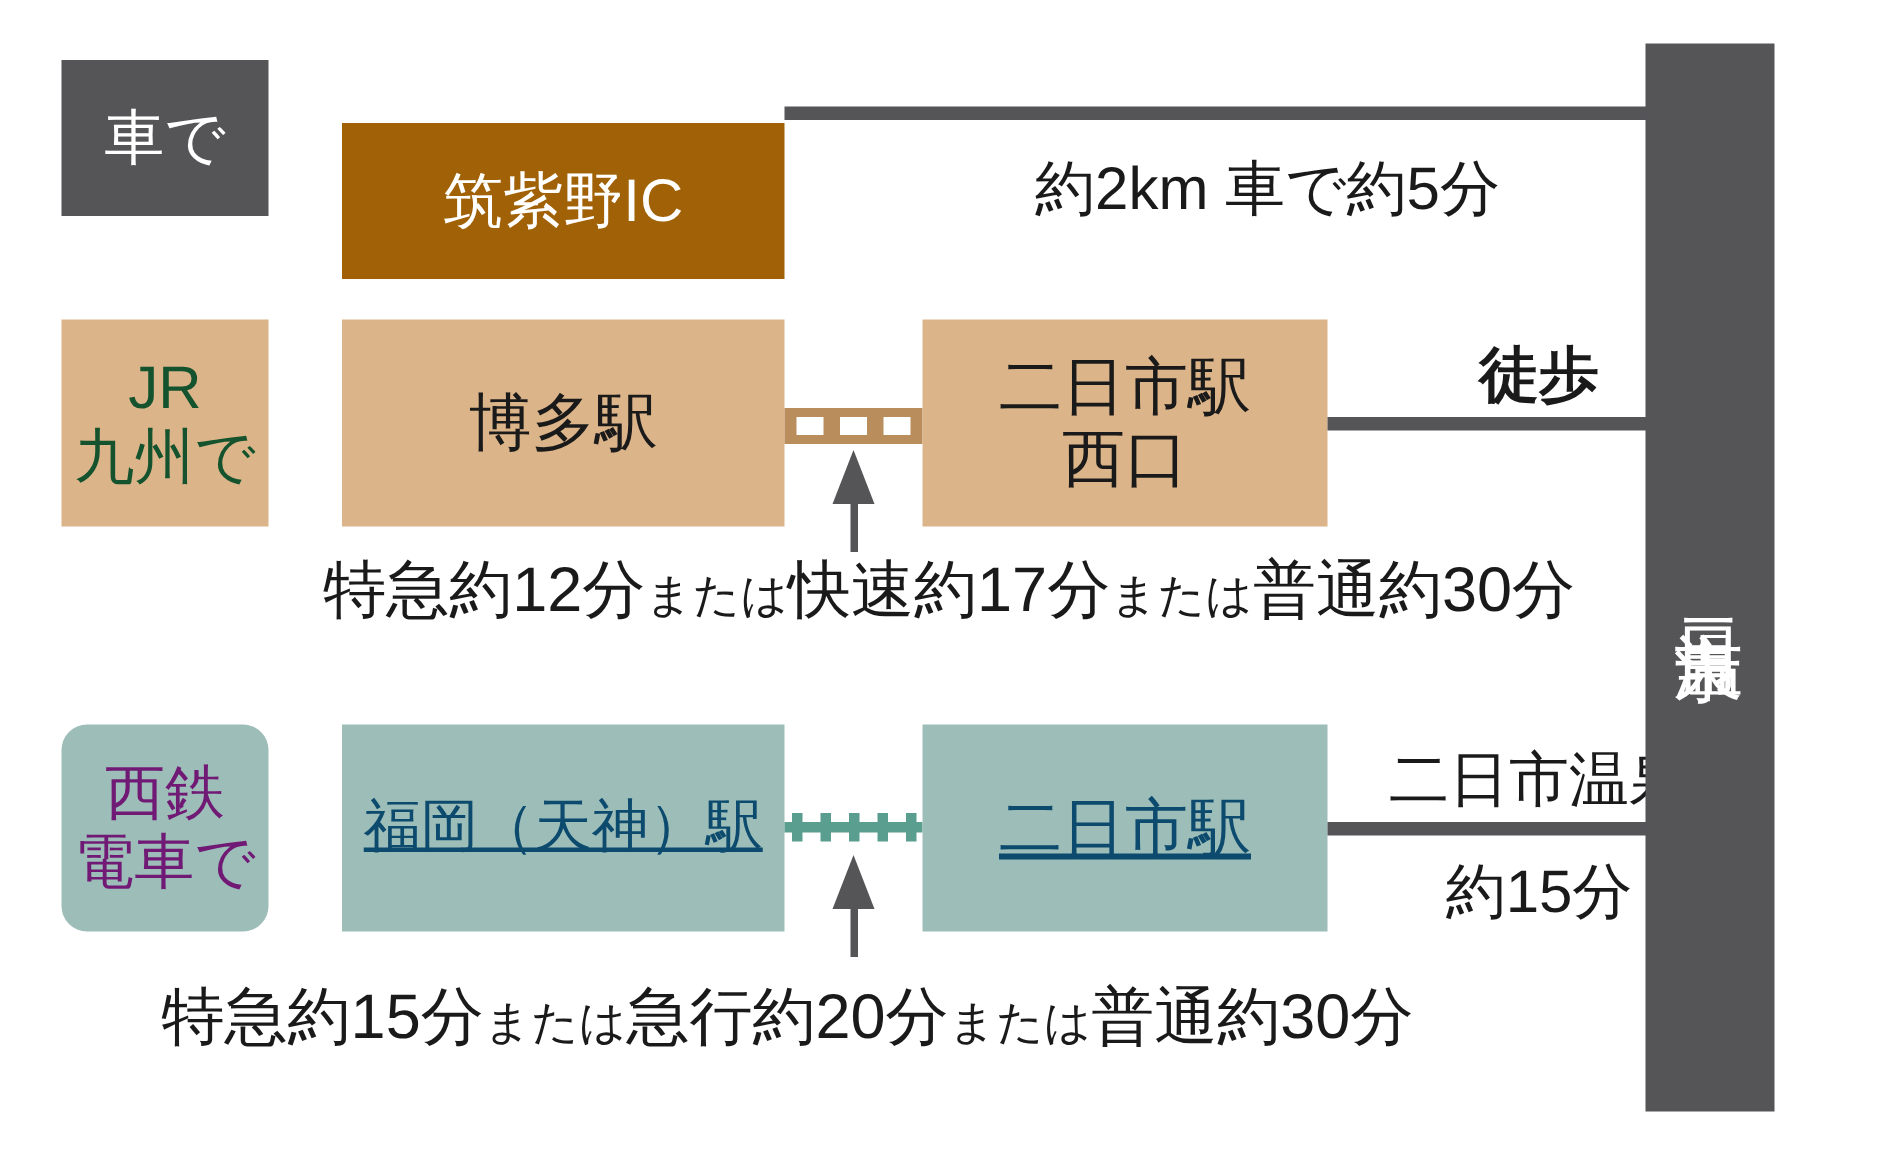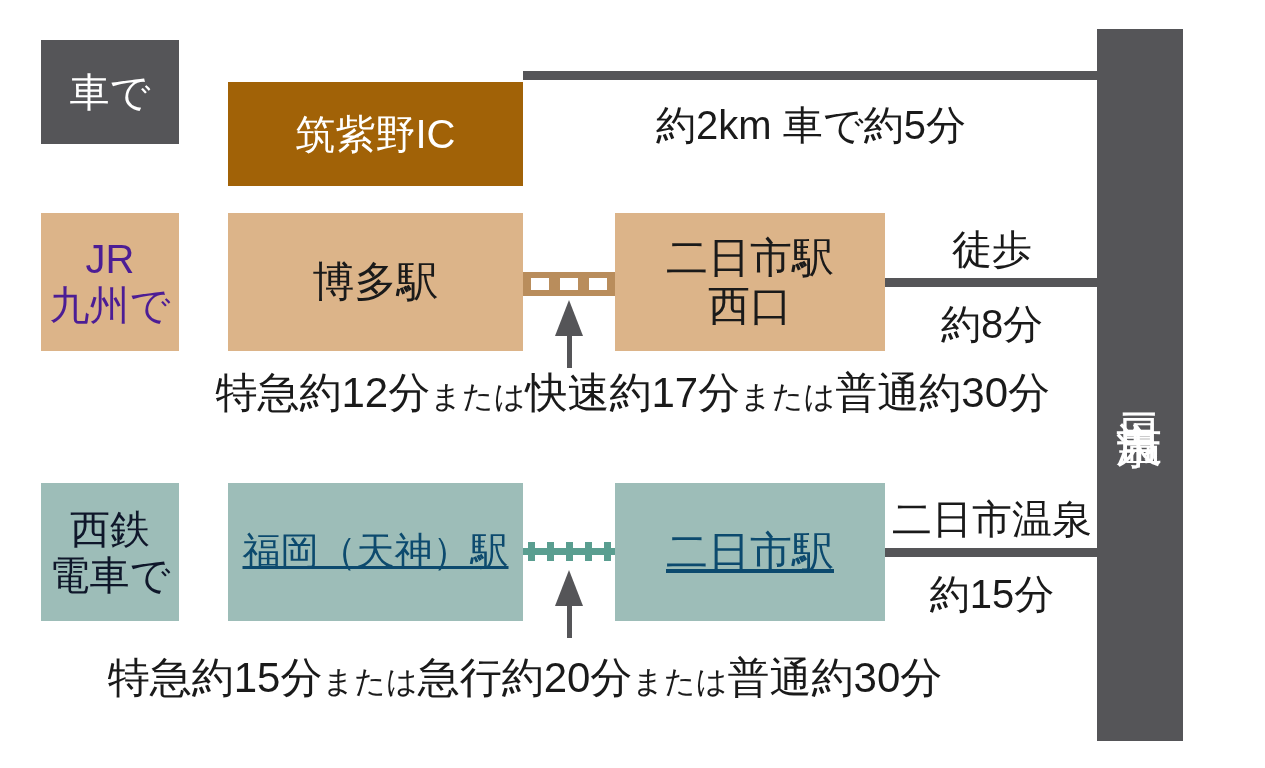--- a/index.html
+++ b/index.html
@@ -31,22 +31,22 @@
     box-sizing: border-box;
     white-space: pre-line;
   }
   .box-mode {
     color: #ffffff;
   }
   .box-dark   { background: #555558; color: #ffffff; }
   .box-green  { background: #a16207; color: #ffffff; margin-top: 42px; }
   .box-tan    { background: #dcb489; color: #1a1a1a; }
   .box-teal   { background: #9dbdb8; color: #0c4a6e; text-decoration: underline; }
-  .box-tan-mode  { background: #dcb489; color: #4c1d95; }
-  .box-teal-mode { background: #9dbdb8; color: #0f172a; }
+  .box-tan-mode  { background: #dcb489; color: #14532d; }
+  .box-teal-mode { background: #9dbdb8; color: #701a75; border-radius: 17px; }
 
   
   #dest-bar {
     position: absolute;
     left: 1097px;
     top: 29px;
     width: 86px;
     height: 712px;
     background: #555558;
   }
@@ -110,20 +110,21 @@
     background: #555558;
     left: 11.5px;
     top: 34px;
   }
 
   
   .label {
     position: absolute;
     color: #1a1a1a;
     white-space: nowrap;
+    padding-left: 34px;
   }
   .label-center {
     text-align: center;
   }
   .cap {
     position: absolute;
     color: #1a1a1a;
     white-space: nowrap;
     font-size: 42px;
   }
@@ -161,23 +162,22 @@
   <div class="arrow-wrap" style="left:555px; top:300px; width:28px; height:68px;">
     <div class="arrow-head"></div>
     <div class="arrow-stem" style="height:34px;"></div>
   </div>
 
   <div class="box box-tan" style="left:615px; top:213px; width:270px; height:138px; font-size:42px;">二日市駅
 西口</div>
 
   <div class="conn-line" style="left:885px; top:278px; width:214px;"></div>
 
-  <div class="label label-center" style="left:885px; top:222px; width:214px; font-size:40px;">徒歩</div>
-
-  <div class="label label-center" style="left:885px; top:297px; width:214px; font-size:40px;">約8分</div>
+  <div class="label label-center" style="left:885px; top:222px; width:214px; font-size:40px;font-weight:bold;">徒歩</div>
+
 
   <div class="cap label-center" id="cap-jr" style="left:0px; top:365px; width:1050px; text-align:right;"><span>特急約12分</span><span class="sm">または</span><span>快速約17分</span><span class="sm">または</span><span>普通約30分</span></div>
 
   <div class="box box-teal-mode" style="left:41px; top:483px; width:138px; height:138px; font-size:40px;">西鉄
 電車で</div>
 
   <div class="box box-teal" style="left:228px; top:483px; width:295px; height:138px; font-size:38px;">福岡（天神）駅</div>
 
   <div>
     <div class="rail-nt-line" style="left:523px; top:548px; width:92px; height:7px;"></div>

